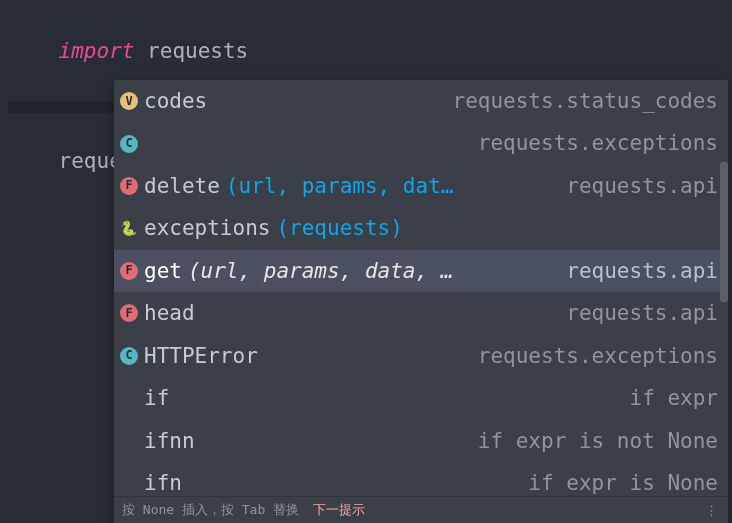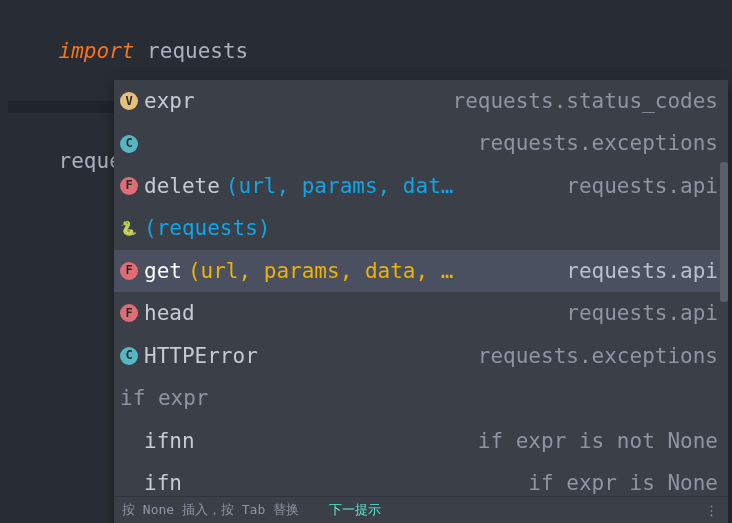--- a/index.html
+++ b/index.html
@@ -12,21 +12,21 @@
       overflow: hidden;
       position: relative;
     }
     .editor {
       padding: 4px 8px;
     }
     .line {
       line-height: 1.5;
       white-space: pre;
     }
-    .kw-import { color: #f97316; font-style: italic; }
+    .kw-import { color: #ec4899; font-style: italic; }
     .module { color: #abb2bf; }
     .separator-bar {
       background: #21252b;
       height: 12px;
       margin: 2px 0;
     }
     .code-prefix {
       color: #abb2bf;
     }
     .dot { color: #abb2bf; }
@@ -73,21 +73,21 @@
       white-space: nowrap;
     }
     .item .right {
       color: #8d95a3;
       white-space: nowrap;
     }
     .item.sel .right { color: #b8c0ce; }
     .name { color: #c4cbd7; }
     .item.sel .name { color: #ffffff; text-align: right; }
     .params { color: #0ea5e9; }
-    .item.sel .params { color: #eab308; }
+    .item.sel .params { color: #e5e5e5; font-style: italic; }
     .badge {
       width: 18px; height: 18px;
       border-radius: 50%;
       display: inline-flex;
       align-items: center;
       justify-content: center;
       font-size: 12px;
       font-weight: bold;
       color: #2b2b2b;
       flex: 0 0 18px;
@@ -109,62 +109,63 @@
       background: #3b3f48;
       border-top: 1px solid #2f333b;
       display: flex;
       align-items: center;
       justify-content: space-between;
       padding: 4px 8px;
       font-size: 13px;
       color: #8d95a3;
     }
     .footer .hint { }
-    .footer .link { color: #5eead4; margin-left: 22px; }
+    .footer .link { color: #fca5a5; margin-left: 6px; }
     .footer .dots { color: #8d95a3; letter-spacing: 2px; cursor: pointer; }
   </style>
 </head>
 <body>
 
 <div class="editor">
   <div class="line">
     <span class="kw-import">import</span> <span class="module">requests</span>
   </div>
   <div class="separator-bar"></div>
   <div class="line">
     <span class="code-prefix">requests</span><span class="dot">.</span><span class="squiggle"></span>
   </div>
 </div>
 
 <div class="popup" id="popup">
   <div class="popup-scroll"></div>
 <div class="item">
       <div class="left">
         <span class="badge v">V</span>
-        <span class="name">expr</span>
+        <span class="name">codes</span>
       </div>
       <div class="right">requests.status_codes</div>
     </div>
     <div class="item">
       <div class="left">
         <span class="badge c">C</span>
       </div>
       <div class="right">requests.exceptions</div>
     </div>
     <div class="item">
       <div class="left">
         <span class="badge f">F</span>
         <span class="name">delete</span>
         <span class="params">(url, params, dat…</span>
       </div>
       <div class="right">requests.api</div>
     </div>
     <div class="item">
       <div class="left">
         <span class="badge py">🐍</span>
+        <span class="name">exceptions</span>
         <span class="params">(requests)</span>
       </div>
       <div class="right"></div>
     </div>
     <div class="item sel">
       <div class="left">
         <span class="badge f">F</span>
         <span class="name">get</span>
         <span class="params">(url, params, data, …</span>
       </div>
@@ -178,20 +179,24 @@
       <div class="right">requests.api</div>
     </div>
     <div class="item">
       <div class="left">
         <span class="badge c">C</span>
         <span class="name">HTTPError</span>
       </div>
       <div class="right">requests.exceptions</div>
     </div>
     <div class="item">
+      <div class="left">
+        <span class="badge none"></span>
+        <span class="name">if</span>
+      </div>
       <div class="right">if expr</div>
     </div>
     <div class="item">
       <div class="left">
         <span class="badge none"></span>
         <span class="name">ifnn</span>
       </div>
       <div class="right">if expr is not None</div>
     </div>
     <div class="item">

